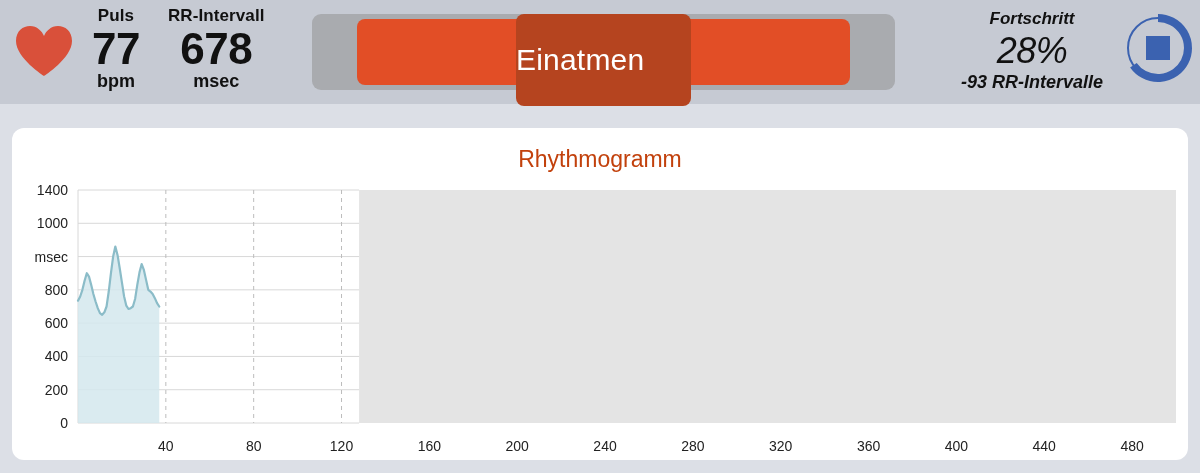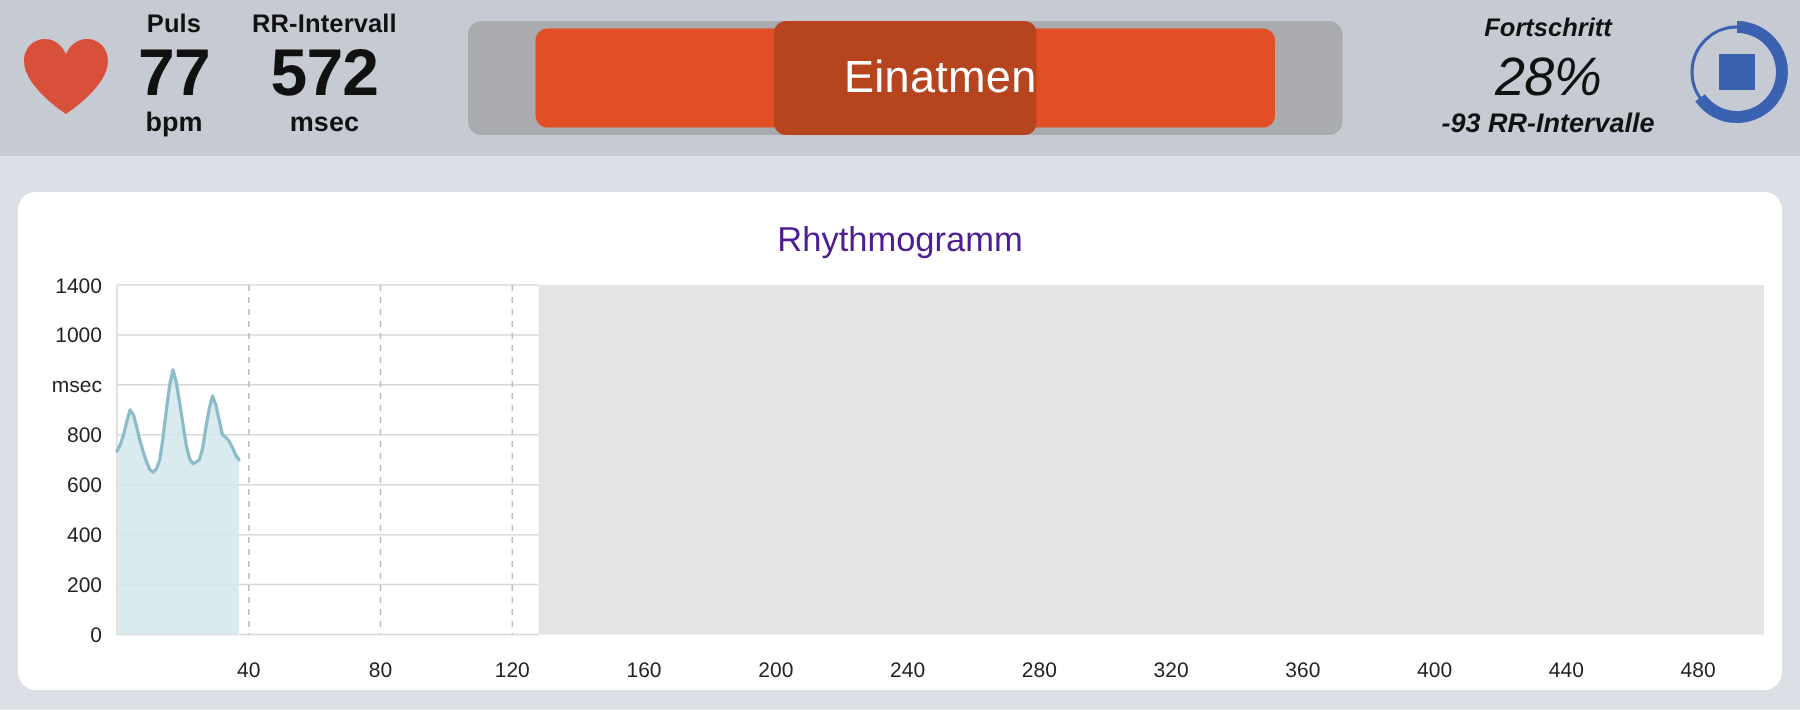--- a/index.html
+++ b/index.html
@@ -82,26 +82,26 @@
     width: 500px;
     height: 66px;
     background: #e24e26;
     border-radius: 8px;
   }
   #breath-phase-chip {
     position: absolute;
     left: 206px;
     top: 0px;
     width: 175px;
-    height: 76px;
+    height: 92px;
     background: #b5441f;
     border-radius: 8px;
     display: flex;
     align-items: center;
-    justify-content: flex-end;
+    justify-content: flex-start;
   }
   #breath-phase-label {
     color: #fff;
     font-size: 30px;
     font-weight: 400;
     letter-spacing: .2px;
   }
 
   
   #progress-block {
@@ -149,21 +149,21 @@
     box-sizing: border-box;
   }
   #chart-title {
     position: absolute;
     left: 0;
     top: 18px;
     width: 100%;
     text-align: center;
     font-size: 23px;
     font-weight: 400;
-    color: #4c1d95;
+    color: #c2410c;
   }
   #plot-wrap {
     position: absolute;
     left: 0;
     top: 0;
     width: 1176px;
     height: 332px;
   }
   .axis-text {
     font-size: 14px;
@@ -183,21 +183,21 @@
   </svg>
 
   <div id="vitals">
     <div class="metric">
       <div class="metric-label">Puls</div>
       <div class="metric-value">77</div>
       <div class="metric-unit">bpm</div>
     </div>
     <div class="metric">
       <div class="metric-label">RR-Intervall</div>
-      <div class="metric-value">572</div>
+      <div class="metric-value">678</div>
       <div class="metric-unit">msec</div>
     </div>
   </div>
 
   <div id="breath-pacer" style="background: rgb(169, 171, 175);">
     <div id="breath-fill" style="background: rgb(226, 78, 38); left: 45.11px; width: 492.78px;"></div>
     <div id="breath-phase-chip" style="background: rgb(181, 68, 31); left: 204px;">
       <span id="breath-phase-label">Einatmen</span>
     </div>
   </div>

